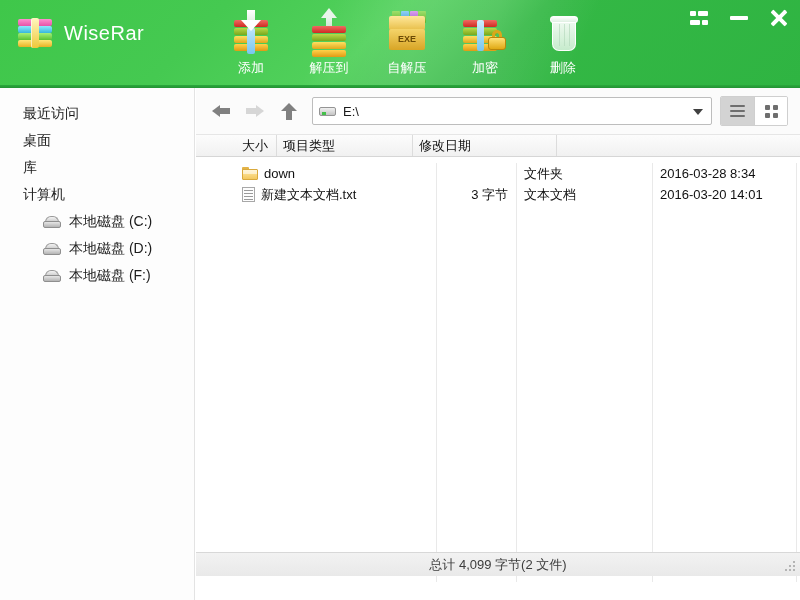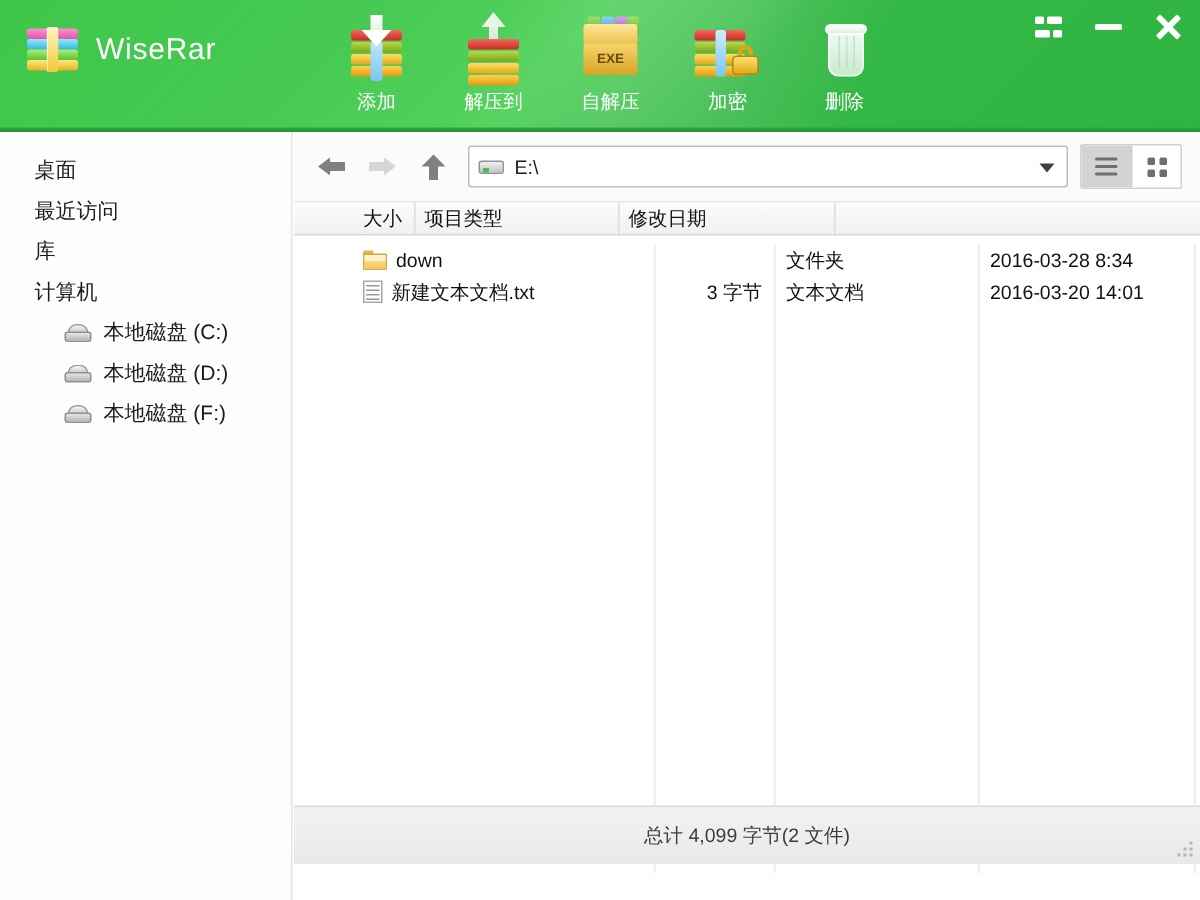--- a/index.html
+++ b/index.html
@@ -242,21 +242,21 @@
   .ic-folder .bdy { position: absolute; left: 0; top: 2px; width: 16px; height: 11px; border-radius: 1px;
                     background: linear-gradient(180deg,#ffe9a8,#f3c85e); border: 1px solid #d9a93c; }
   .ic-folder .fr { position: absolute; left: 1px; top: 3px; width: 14px; height: 4px;
                    background: rgba(255,255,255,.55); }
   .ic-doc { position: relative; width: 13px; height: 15px; flex: 0 0 auto; }
   .ic-doc .pg { position: absolute; left: 0; top: 0; width: 13px; height: 15px;
                 background: #fdfdfd; border: 1px solid #a8a8a8; }
   .ic-doc .l { position: absolute; left: 2px; width: 9px; height: 1px; background: #9a9a9a; }
 
   .statusbar {
-    position: absolute; left: 0; bottom: 0; width: 604px; height: 39px;
+    position: absolute; left: 0; bottom: 0; width: 604px; height: 24px;
     background: linear-gradient(180deg,#f2f2f2,#e9e9e9); border-top: 1px solid #d8d8d8;
     display: flex; align-items: center; justify-content: center;
     font-size: 13px; color: #3c3c3c;
   }
   .grip { position: absolute; right: 3px; bottom: 3px; width: 12px; height: 12px; }
   .grip span { position: absolute; width: 2px; height: 2px; background: #b4b4b4; }
 </style>
 </head>
 <body>
 
@@ -376,24 +376,24 @@
             <span class="c2"></span>
         </div>
       </div>
     </div>
 
     <div class="tb-bottom-edge"></div>
   </div>
 
   <div class="sidebar">
     <div class="nav-item">
+      <span>最近访问</span>
+    </div>
+    <div class="nav-item">
       <span>桌面</span>
-    </div>
-    <div class="nav-item">
-      <span>最近访问</span>
     </div>
     <div class="nav-item">
       <span>库</span>
     </div>
     <div class="nav-item">
       <span>计算机</span>
     </div>
 
     <div class="nav-item child">
       <span class="drive-icon">

